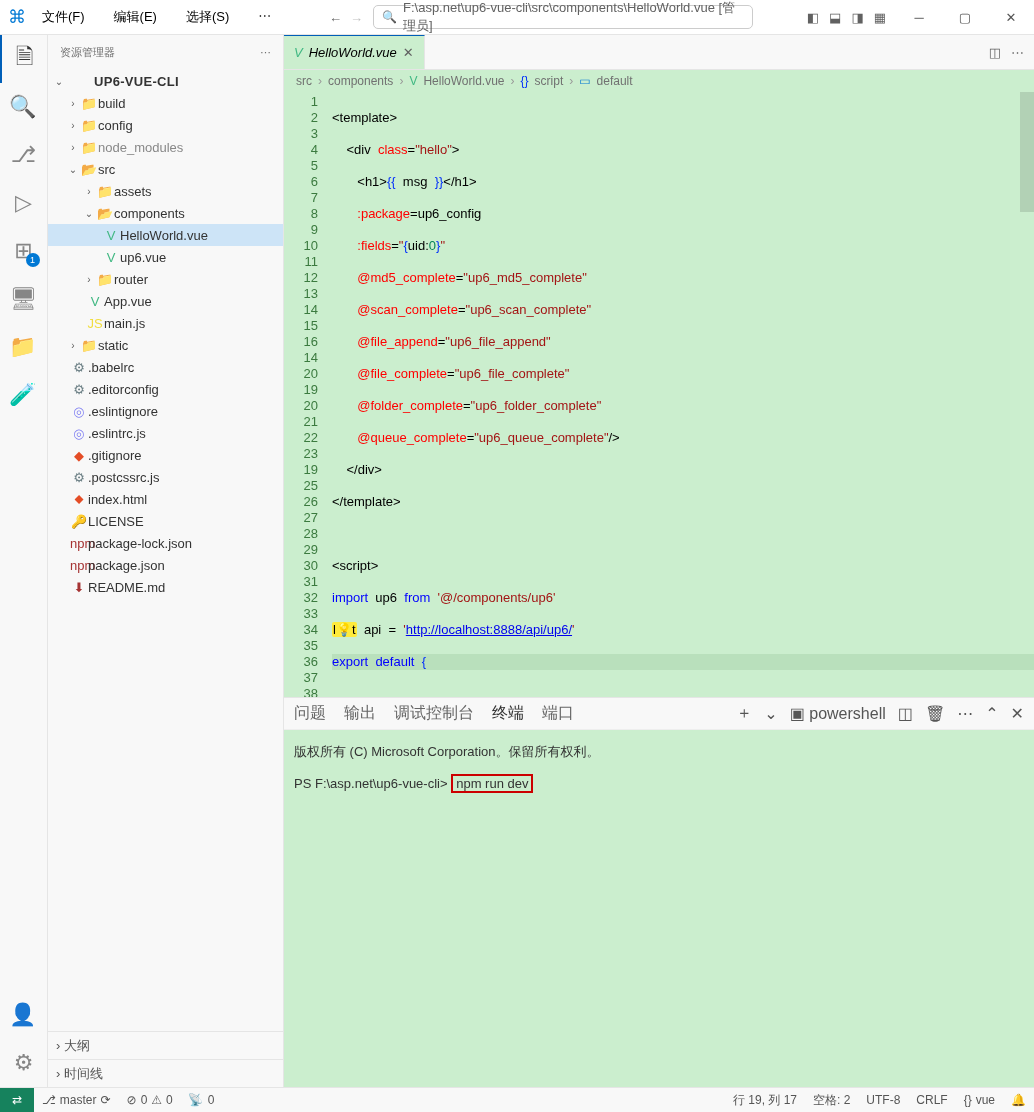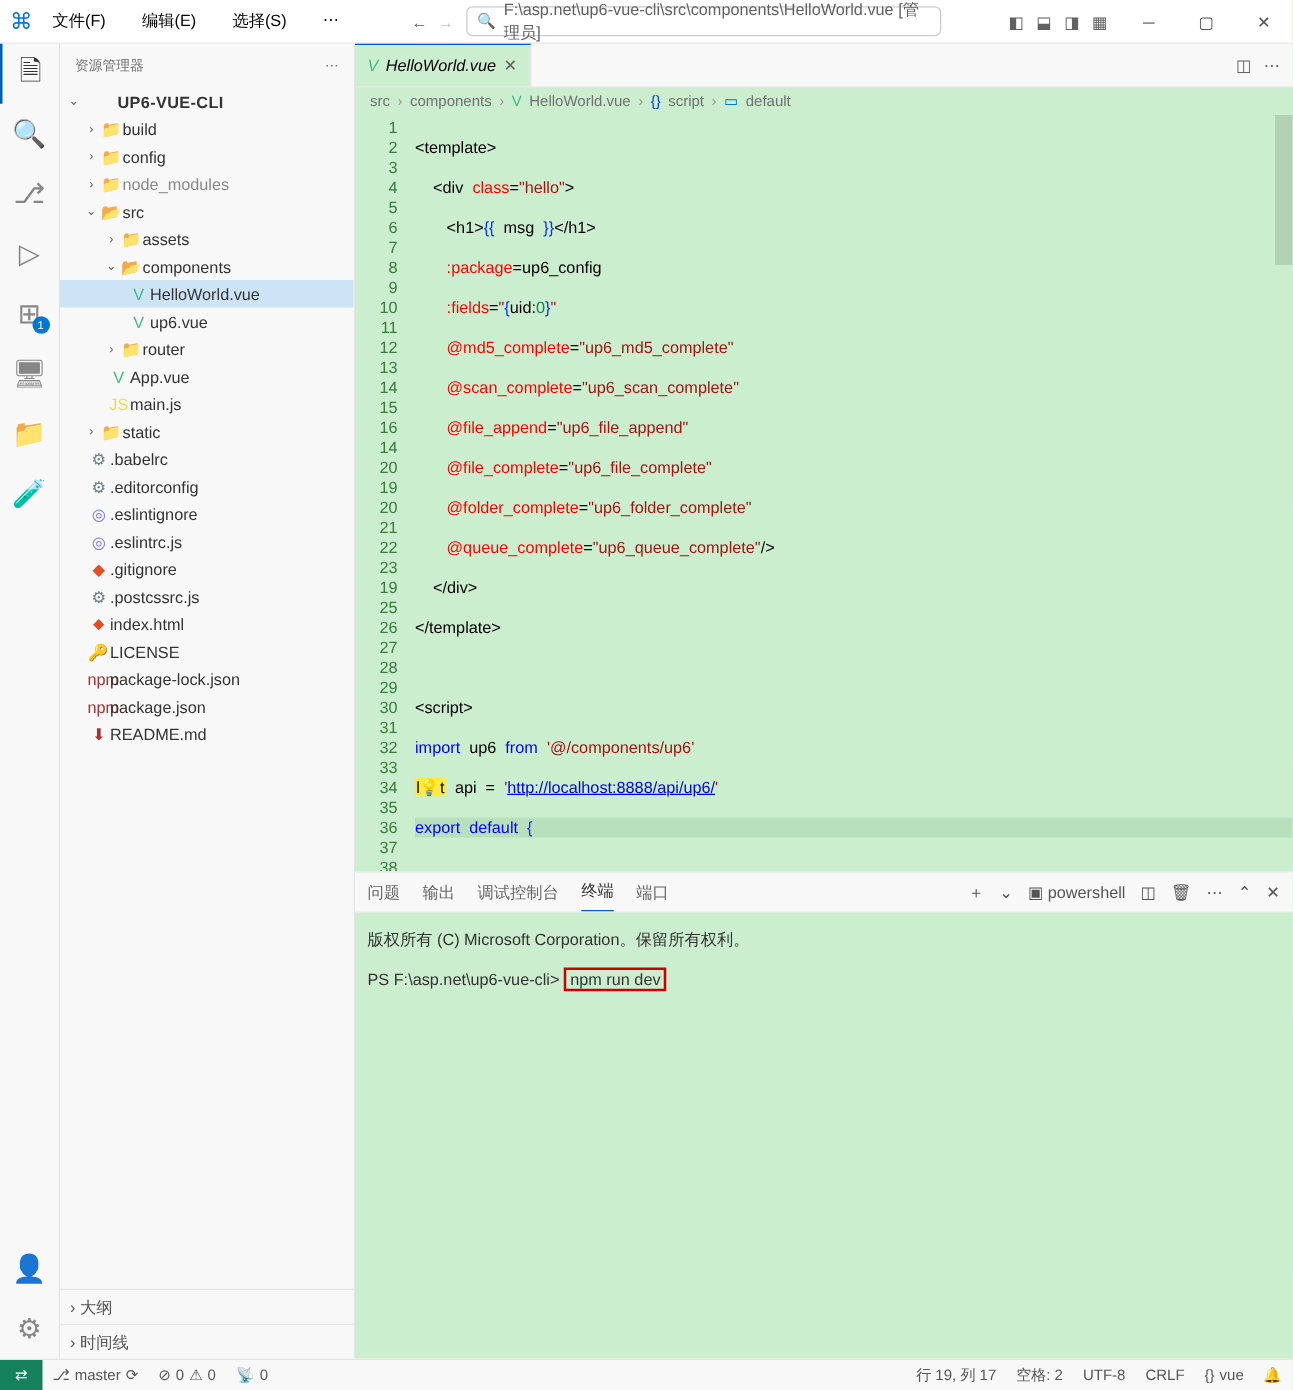--- a/index.html
+++ b/index.html
@@ -48,21 +48,21 @@
 .breadcrumb .sep { color:#999; }
 .code { flex:1; display:flex; font-family:Consolas,"Courier New",monospace; font-size:13px; line-height:16px; overflow:hidden; }
 .gutter { width:44px; text-align:right; color:#3b7a3f; padding:2px 10px 0 0; background:#cbeece; }
 .lines { flex:1; padding:2px 0 0 4px; background:#cbeece; white-space:pre; }
 .line { height:16px; }
 .line.hl { background:#b9e0bc; }
 .tk-tag{color:#000000;} .tk-attr{color:#f00;} .tk-str{color:#a31515;} .tk-num{color:#098658;} .tk-kw{color:#0000ff;} .tk-curly{color:#0431fa;} .tk-link{color:#0000ee;text-decoration:underline;} .tk-bulb{background:#ffeb3b;border-radius:2px;padding:0 1px;}
 
 
 .panel { height:390px; background:#f8f8f8; border-top:1px solid #e5e5e5; display:flex; flex-direction:column; }
-.panel-tabs { height:32px; display:flex; align-items:center; padding:0 10px; gap:18px; font-size:13px; color:#666; border-bottom:1px solid #eee; }
+.panel-tabs { height:32px; display:flex; align-items:center; padding:0 10px; gap:18px; font-size:16px; color:#666; border-bottom:1px solid #eee; }
 .panel-tabs .pt { padding:6px 0; }
 .panel-tabs .pt.active { color:#333; border-bottom:1px solid #005fb8; }
 .panel-tabs .pright { margin-left:auto; display:flex; align-items:center; gap:12px; color:#555; }
 .term { flex:1; background:#cbeece; font-family:Consolas,monospace; font-size:13px; padding:14px 10px 10px 10px; color:#333; line-height:16px; }
 .term .cmd { color:#333;margin-top:47px; }
 .term .highlight { border:2px solid #cc0000; padding:0 3px; }
 .minimap { position:absolute; right:0; top:57px; width:14px; height:120px; background:rgba(0,0,0,0.12); }
 
 
 .statusbar { position:absolute; left:0; right:0; bottom:0; height:25px; background:#f8f8f8; border-top:1px solid #e5e5e5; display:flex; align-items:center; font-size:12px; color:#555; }

